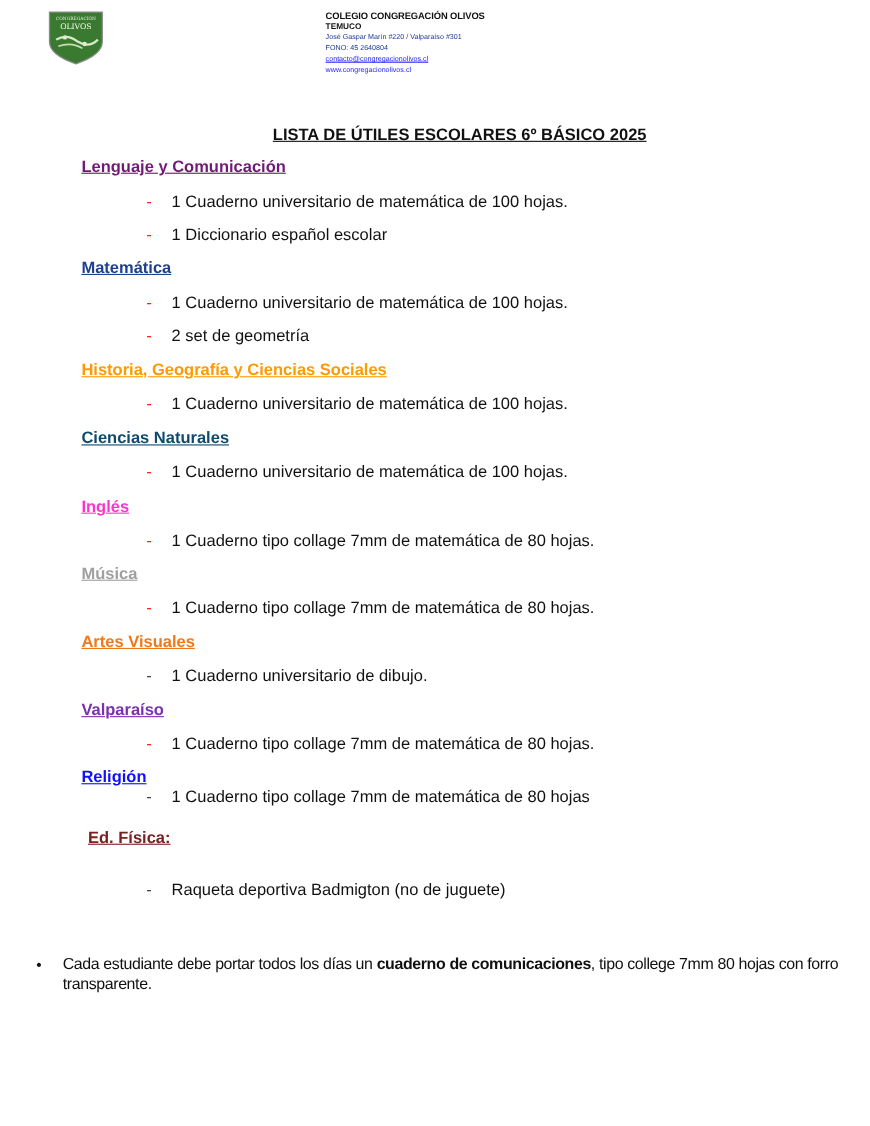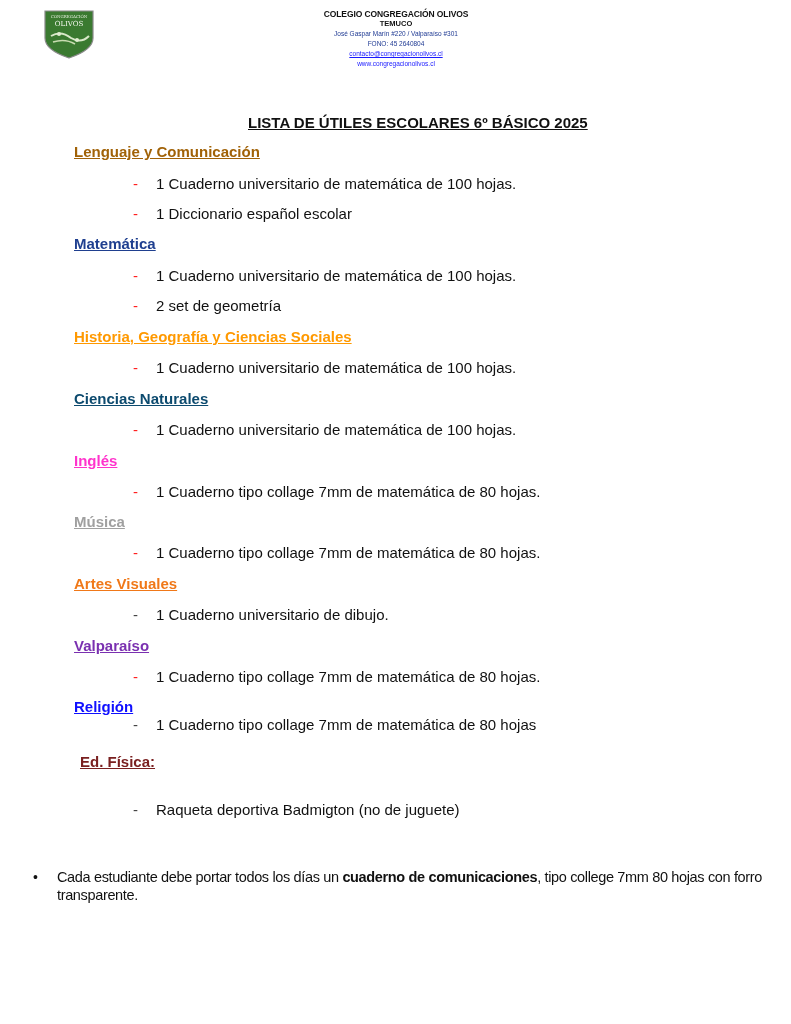--- a/index.html
+++ b/index.html
@@ -1,20 +1,20 @@
 <!DOCTYPE html>
 <html><head>
 <meta charset="utf-8">
 <style>
   html, body { margin: 0; padding: 0; background: #ffffff; }
   body { width: 791px; height: 1024px; position: relative; overflow: hidden;
          font-family: "Liberation Sans", sans-serif; color: #111; }
 
   .logo { position: absolute; left: 41px; top: 8px; width: 56px; height: 52px; }
-  .header { position: absolute; left: 296px; top: 9px; width: 200px; text-align: center;
+  .header { position: absolute; left: 296px; top: 9px; width: 200px; text-align: left;
             font-family: "Liberation Sans", sans-serif; line-height: 10px; }
   .header .school { font-size: 8.5px; font-weight: bold; color: #111; letter-spacing: -0.1px; }
   .header .city { font-size: 7.5px; font-weight: bold; color: #111; }
   .header .addr, .header .phone { font-size: 6.5px; color: #1f3a93; }
   .header .email { font-size: 6.5px; color: #1a1aff; text-decoration: underline; }
   .header .web { font-size: 6.5px; color: #1a1aff; }
 
   .title { position: absolute; left: 248px; top: 114px; font-size: 15px; font-weight: bold;
            text-decoration: underline; color: #111; white-space: nowrap; }
 
@@ -47,21 +47,21 @@
   <div class="school">COLEGIO CONGREGACIÓN OLIVOS</div>
   <div class="city">TEMUCO</div>
   <div class="addr">José Gaspar Marín #220 / Valparaíso #301</div>
   <div class="phone">FONO: 45 2640804</div>
   <div class="email">contacto@congregacionolivos.cl</div>
   <div class="web">www.congregacionolivos.cl</div>
 </div>
 
 <div class="title">LISTA DE ÚTILES ESCOLARES 6º BÁSICO 2025</div>
 
-<div class="heading" style="top:143px;color:#a16207">Lenguaje y Comunicación</div>
+<div class="heading" style="top:143px;color:#701a75">Lenguaje y Comunicación</div>
 <div class="item" style="top:175px"><span class="dash red">-</span><span>1 Cuaderno universitario de matemática de 100 hojas.</span></div>
 <div class="item" style="top:205px"><span class="dash red">-</span><span>1 Diccionario español escolar</span></div>
 
 <div class="heading" style="top:235px;color:#1f3f8f">Matemática</div>
 <div class="item" style="top:267px"><span class="dash red">-</span><span>1 Cuaderno universitario de matemática de 100 hojas.</span></div>
 <div class="item" style="top:297px"><span class="dash red">-</span><span>2 set de geometría</span></div>
 
 <div class="heading" style="top:328px;color:#ff9900">Historia, Geografía y Ciencias Sociales</div>
 <div class="item" style="top:359px"><span class="dash red">-</span><span>1 Cuaderno universitario de matemática de 100 hojas.</span></div>
 

